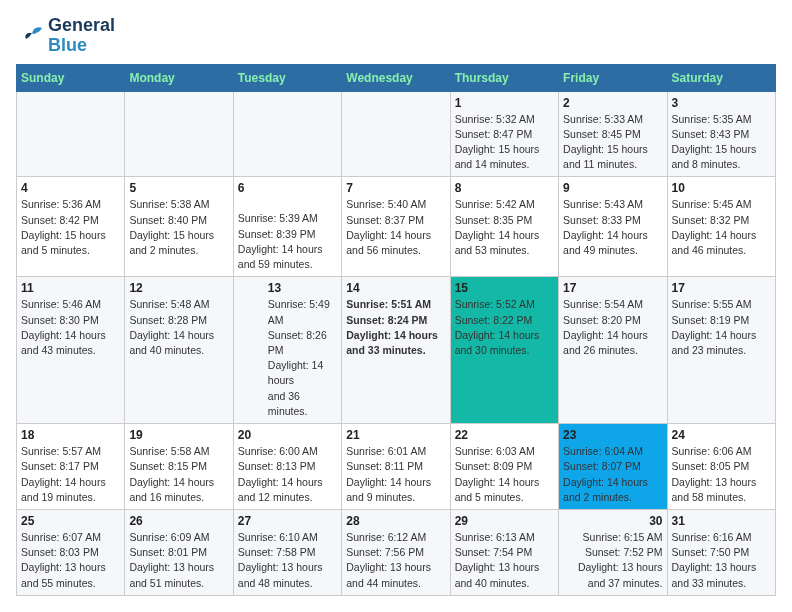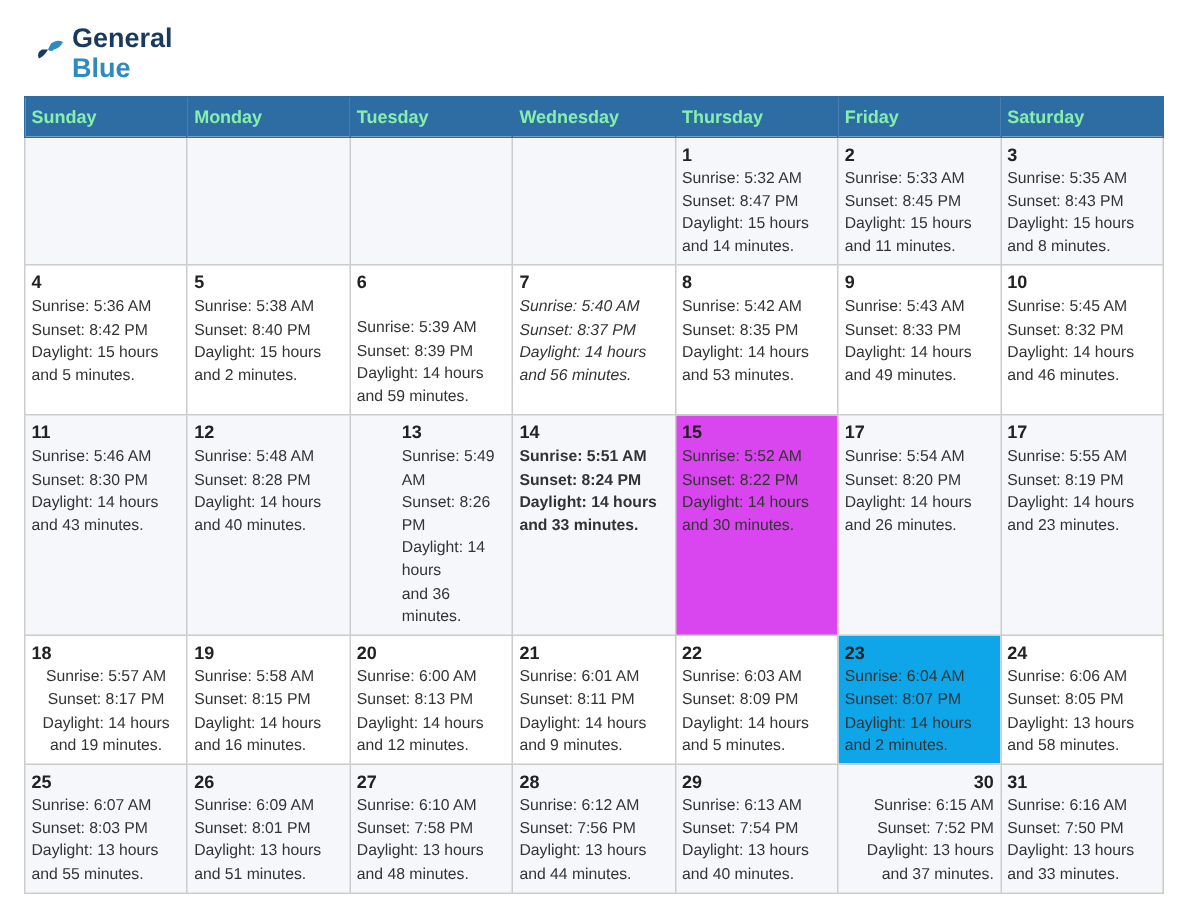--- a/index.html
+++ b/index.html
@@ -159,21 +159,21 @@
         </td>
         <td style="background: rgb(255, 255, 255);">
           <span class="day-num">6</span>
           <div class="day-info" style="white-space: pre-line; margin-top: 16px;">Sunrise: 5:39 AM
 Sunset: 8:39 PM
 Daylight: 14 hours
 and 59 minutes.</div>
         </td>
         <td style="background: rgb(255, 255, 255);">
           <span class="day-num">7</span>
-          <div class="day-info" style="white-space: pre-line; font-style: italic;">Sunrise: 5:40 AM
+          <div class="day-info" style="white-space: pre-line;">Sunrise: 5:40 AM
 Sunset: 8:37 PM
 Daylight: 14 hours
 and 56 minutes.</div>
         </td>
         <td style="background: rgb(255, 255, 255);">
           <span class="day-num">8</span>
           <div class="day-info" style="white-space: pre-line;">Sunrise: 5:42 AM
 Sunset: 8:35 PM
 Daylight: 14 hours
 and 53 minutes.</div>
@@ -215,21 +215,21 @@
 Daylight: 14 hours
 and 36 minutes.</div>
         </td>
         <td style="background: rgb(245, 247, 250);">
           <span class="day-num">14</span>
           <div class="day-info" style="white-space: pre-line; font-weight: bold;">Sunrise: 5:51 AM
 Sunset: 8:24 PM
 Daylight: 14 hours
 and 33 minutes.</div>
         </td>
-        <td style="background: #d946ef; margin-left: 45px;">
+        <td style="background: #14b8a6; margin-left: 45px;">
           <span class="day-num">15</span>
           <div class="day-info" style="white-space: pre-line;">Sunrise: 5:52 AM
 Sunset: 8:22 PM
 Daylight: 14 hours
 and 30 minutes.</div>
         </td>
         <td style="background: rgb(245, 247, 250);">
           <span class="day-num">17</span>
           <div class="day-info" style="white-space: pre-line;">Sunrise: 5:54 AM
 Sunset: 8:20 PM
@@ -240,21 +240,21 @@
           <span class="day-num">17</span>
           <div class="day-info" style="white-space: pre-line;">Sunrise: 5:55 AM
 Sunset: 8:19 PM
 Daylight: 14 hours
 and 23 minutes.</div>
         </td>
       </tr>
       <tr>
         <td style="background: rgb(255, 255, 255);">
           <span class="day-num">18</span>
-          <div class="day-info" style="white-space: pre-line; text-align: center;">Sunrise: 5:57 AM
+          <div class="day-info" style="white-space: pre-line;">Sunrise: 5:57 AM
 Sunset: 8:17 PM
 Daylight: 14 hours
 and 19 minutes.</div>
         </td>
         <td style="background: rgb(255, 255, 255);">
           <span class="day-num">19</span>
           <div class="day-info" style="white-space: pre-line;">Sunrise: 5:58 AM
 Sunset: 8:15 PM
 Daylight: 14 hours
 and 16 minutes.</div>

